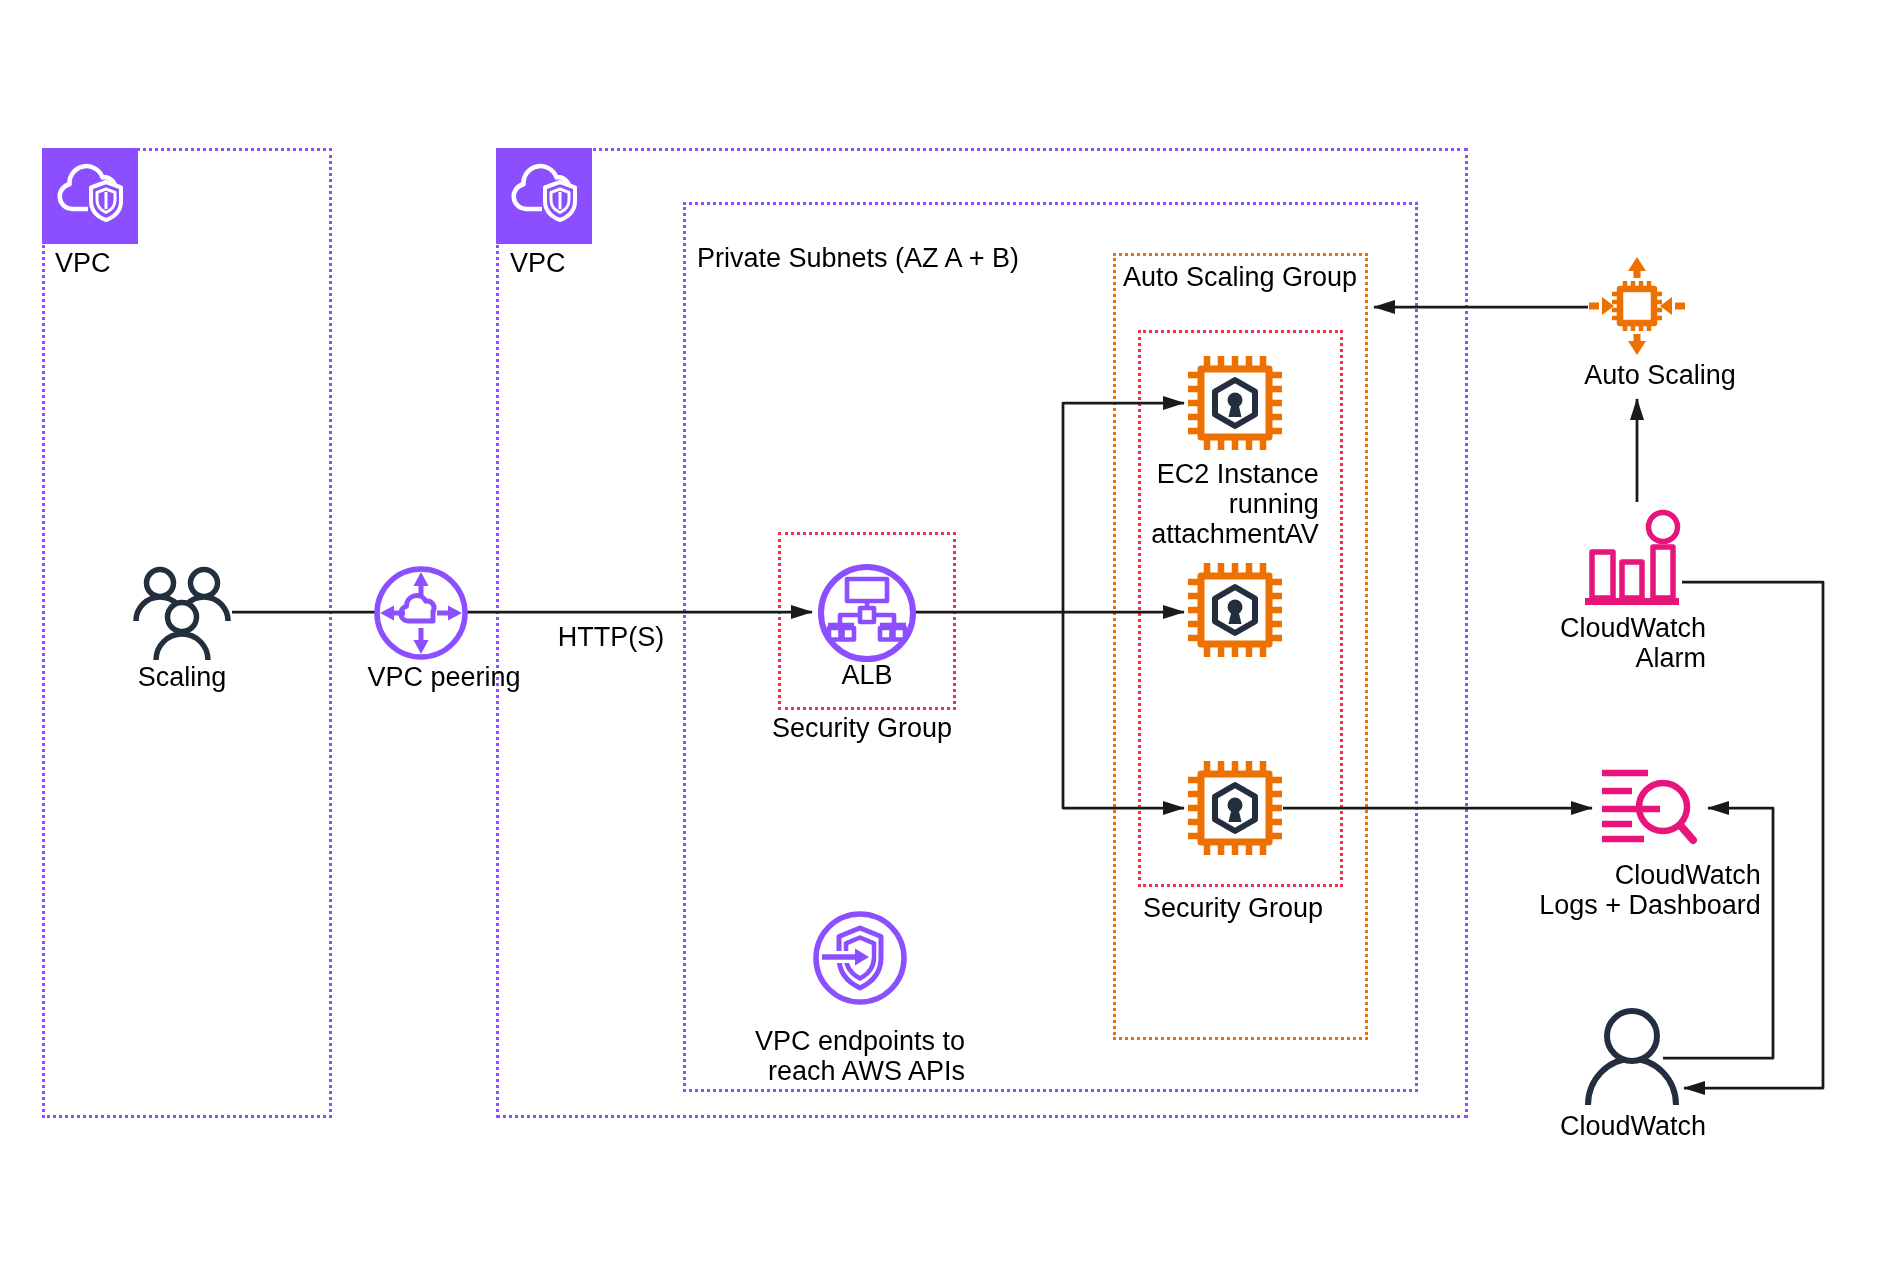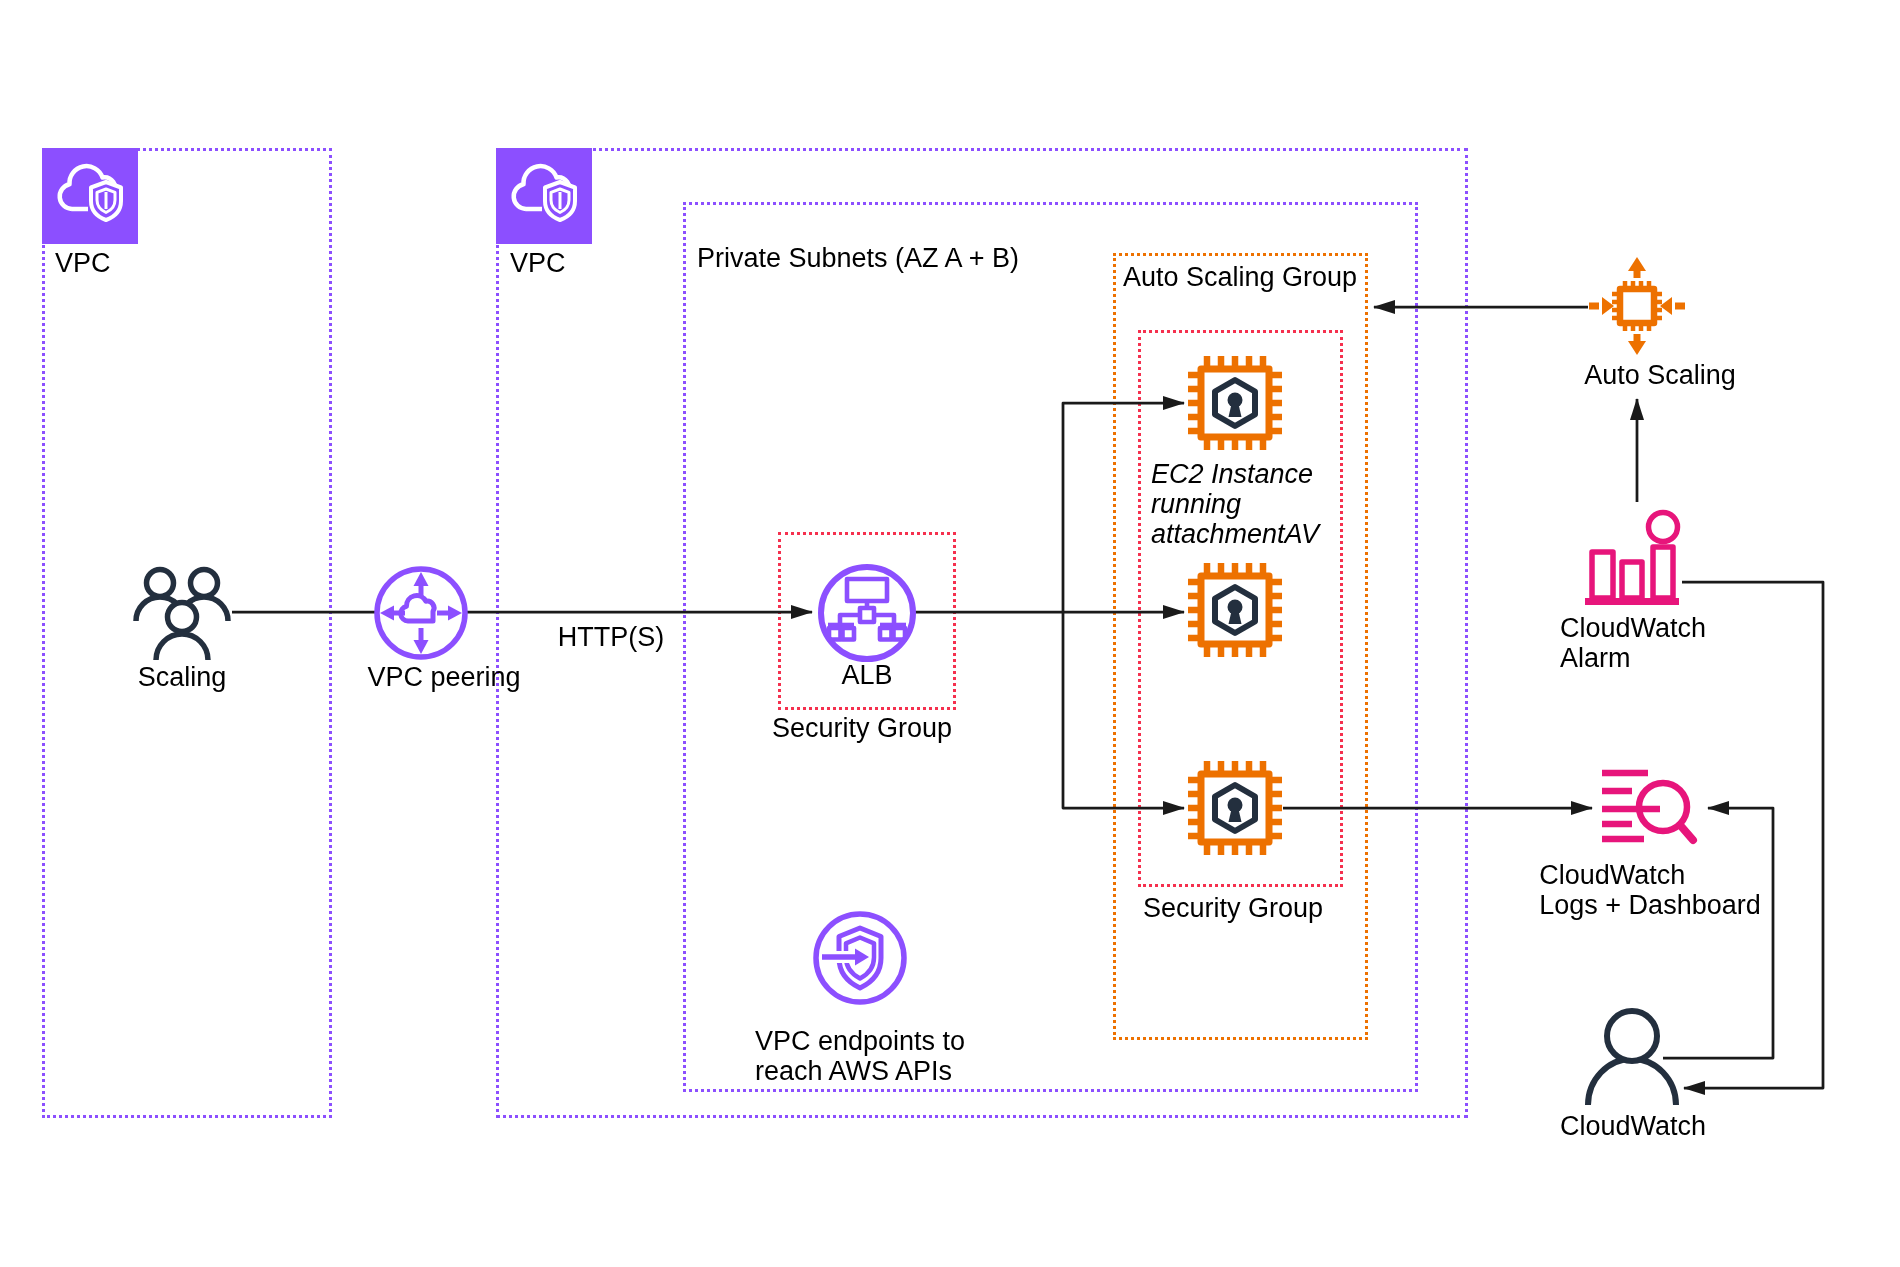--- a/index.html
+++ b/index.html
@@ -7,21 +7,21 @@
     width:1900px;height:1267px;position:relative;background:#ffffff;
     font-family:"Liberation Sans","DejaVu Sans",sans-serif;
     overflow:hidden;
   }
   .box{position:absolute;border:3px dotted;box-sizing:border-box;}
   .box.purple{border-color:var(--purple);}
   .box.orange{border-color:var(--orange);}
   .box.red{border-color:var(--red);}
   .icon{position:absolute;}
   .lbl{position:absolute;font-size:27px;line-height:30px;color:var(--text);white-space:nowrap;}
-  .center{transform:translateX(-50%);text-align:left;}
+  .center{transform:translateX(-50%);text-align:right;}
   .lbl span{display:block;}
   #connectors{position:absolute;left:0;top:0;pointer-events:none;}
   svg .sp{stroke:var(--purple)} svg .fp{fill:var(--purple)}
   svg .so{stroke:var(--orange)} svg .fo{fill:var(--orange)}
   svg .sn{stroke:var(--navy)}  svg .fn{fill:var(--navy)}
   svg .sk{stroke:var(--pink)}
   svg .sw{stroke:#ffffff}      svg .fw{fill:#ffffff}
   svg .nf{fill:none}
   svg path,svg rect,svg circle,svg polygon,svg line{stroke-linejoin:round;}
 </style>
@@ -306,21 +306,21 @@
 <div class="lbl" style="left:697px;top:215px;margin-top:28px;">Private Subnets (AZ A + B)</div>
 <div class="lbl center" style="left:1240px;top:262px;">Auto Scaling Group</div>
 <div class="lbl center" style="left:862px;top:713px;">Security Group</div>
 <div class="lbl center" style="left:1233px;top:893px;">Security Group</div>
 
 <div class="lbl center" style="left:182px;top:662px;">Scaling</div>
 <div class="lbl center" style="left:444px;top:662px;">VPC peering</div>
 <div class="lbl center" style="left:611px;top:622px;">HTTP(S)</div>
 <div class="lbl center" style="left:867px;top:660px;">ALB</div>
 
-<div class="lbl center" style="left:1235px;top:459px;font-style:italic;">
+<div class="lbl center" style="left:1235px;top:459px;">
   <span>EC2 Instance</span>
   <span>running</span>
   <span>attachmentAV</span>
 </div>
 
 <div class="lbl center" style="left:860px;top:1026px;">
   <span>VPC endpoints to</span>
   <span>reach AWS APIs</span>
 </div>
 

